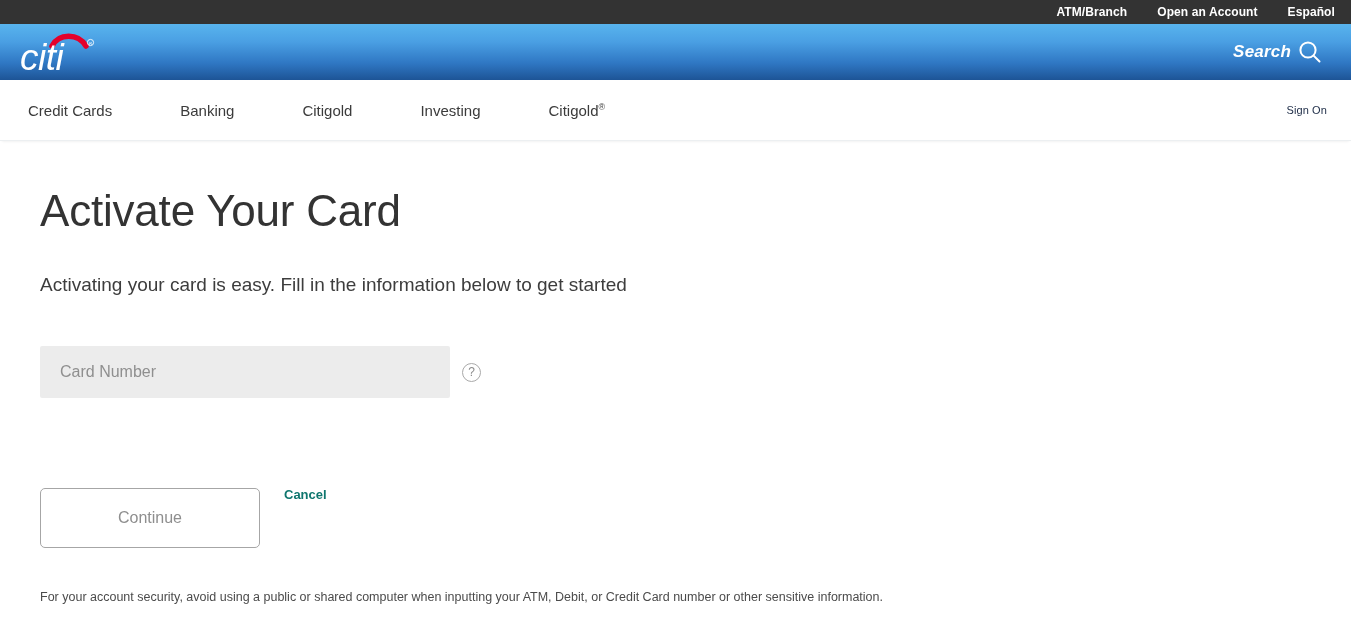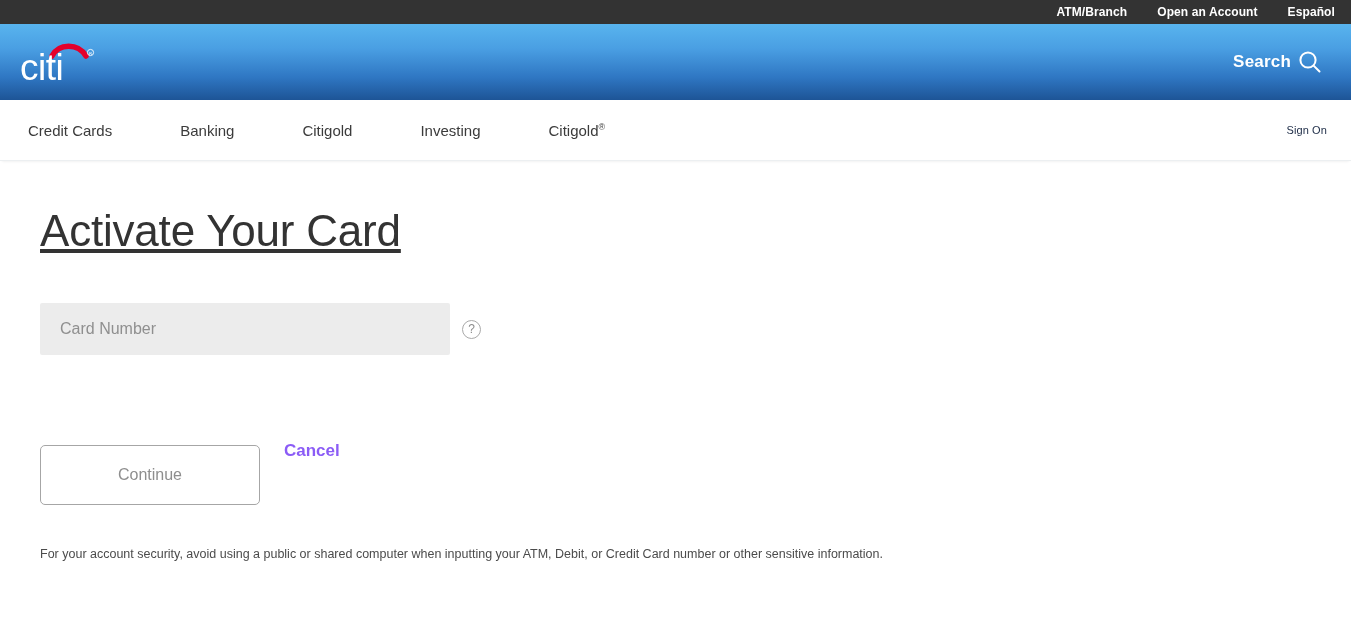--- a/index.html
+++ b/index.html
@@ -32,27 +32,28 @@
     font-weight: bold;
     text-decoration: none;
     margin-left: 30px;
     letter-spacing: 0.1px;
     line-height: 24px;
     white-space: nowrap;
   }
 
   
   .brand-bar {
-    height: 76px;
+    height: 56px;
     background: linear-gradient(to bottom, #58b4ee 0%, #4a9fe3 32%, #2f77c3 70%, #1d5496 100%);
     display: flex;
     align-items: center;
     justify-content: space-between;
     padding: 0 22px 0 20px;
     position: relative;
+    font-style: italic;
   }
   .logo {
     position: relative;
     width: 82px;
     height: 46px;
     display: block;
   }
   .logo svg { display: block; }
 
   .search-group {
@@ -113,21 +114,20 @@
   .content {
     padding: 0 40px;
   }
   .page-title {
     font-size: 44px;
     font-weight: 300;
     color: #333333;
     margin: 46px 0 0 0;
     line-height: 1.1;
     letter-spacing: -0.2px;
-    text-decoration: underline;
   }
   .page-subtitle {
     font-size: 19px;
     font-weight: 400;
     color: #3d3d3d;
     margin: 38px 0 0 0;
     line-height: 1.3;
   }
 
   
@@ -181,23 +181,23 @@
     border: 1px solid #a6a6a6;
     border-radius: 5px;
     color: #8e8e8e;
     font-size: 16px;
     font-family: "Liberation Sans", sans-serif;
     cursor: default;
     margin-top: 48px;
   }
   .link-cancel {
     margin-left: 24px;
-    font-size: 17px;
+    font-size: 13px;
     font-weight: bold;
-    color: #8b5cf6;
+    color: #0f766e;
     text-decoration: none;
     cursor: pointer;
   }
 
   
   .disclaimer {
     margin-top: 41px;
     font-size: 12.5px;
     color: #4b4b4b;
     line-height: 1.4;
@@ -243,20 +243,21 @@
     <a class="nav-item" href="#">Investing</a>
     <a class="nav-item" href="#"><span>Citigold</span><sup>®</sup></a>
   </div>
   <a class="signon" href="#">Sign On</a>
 </div>
 
 <div class="content">
 
   <h1 class="page-title">Activate Your Card</h1>
 
+  <p class="page-subtitle">Activating your card is easy. Fill in the information below to get started</p>
 
   <div class="form-row">
     <input class="card-input" type="text" placeholder="Card Number" style="">
     <span class="help-icon">?</span>
   </div>
 
   <div class="actions">
     <button class="btn-continue">Continue</button>
     <a class="link-cancel" href="#">Cancel</a>
   </div>

